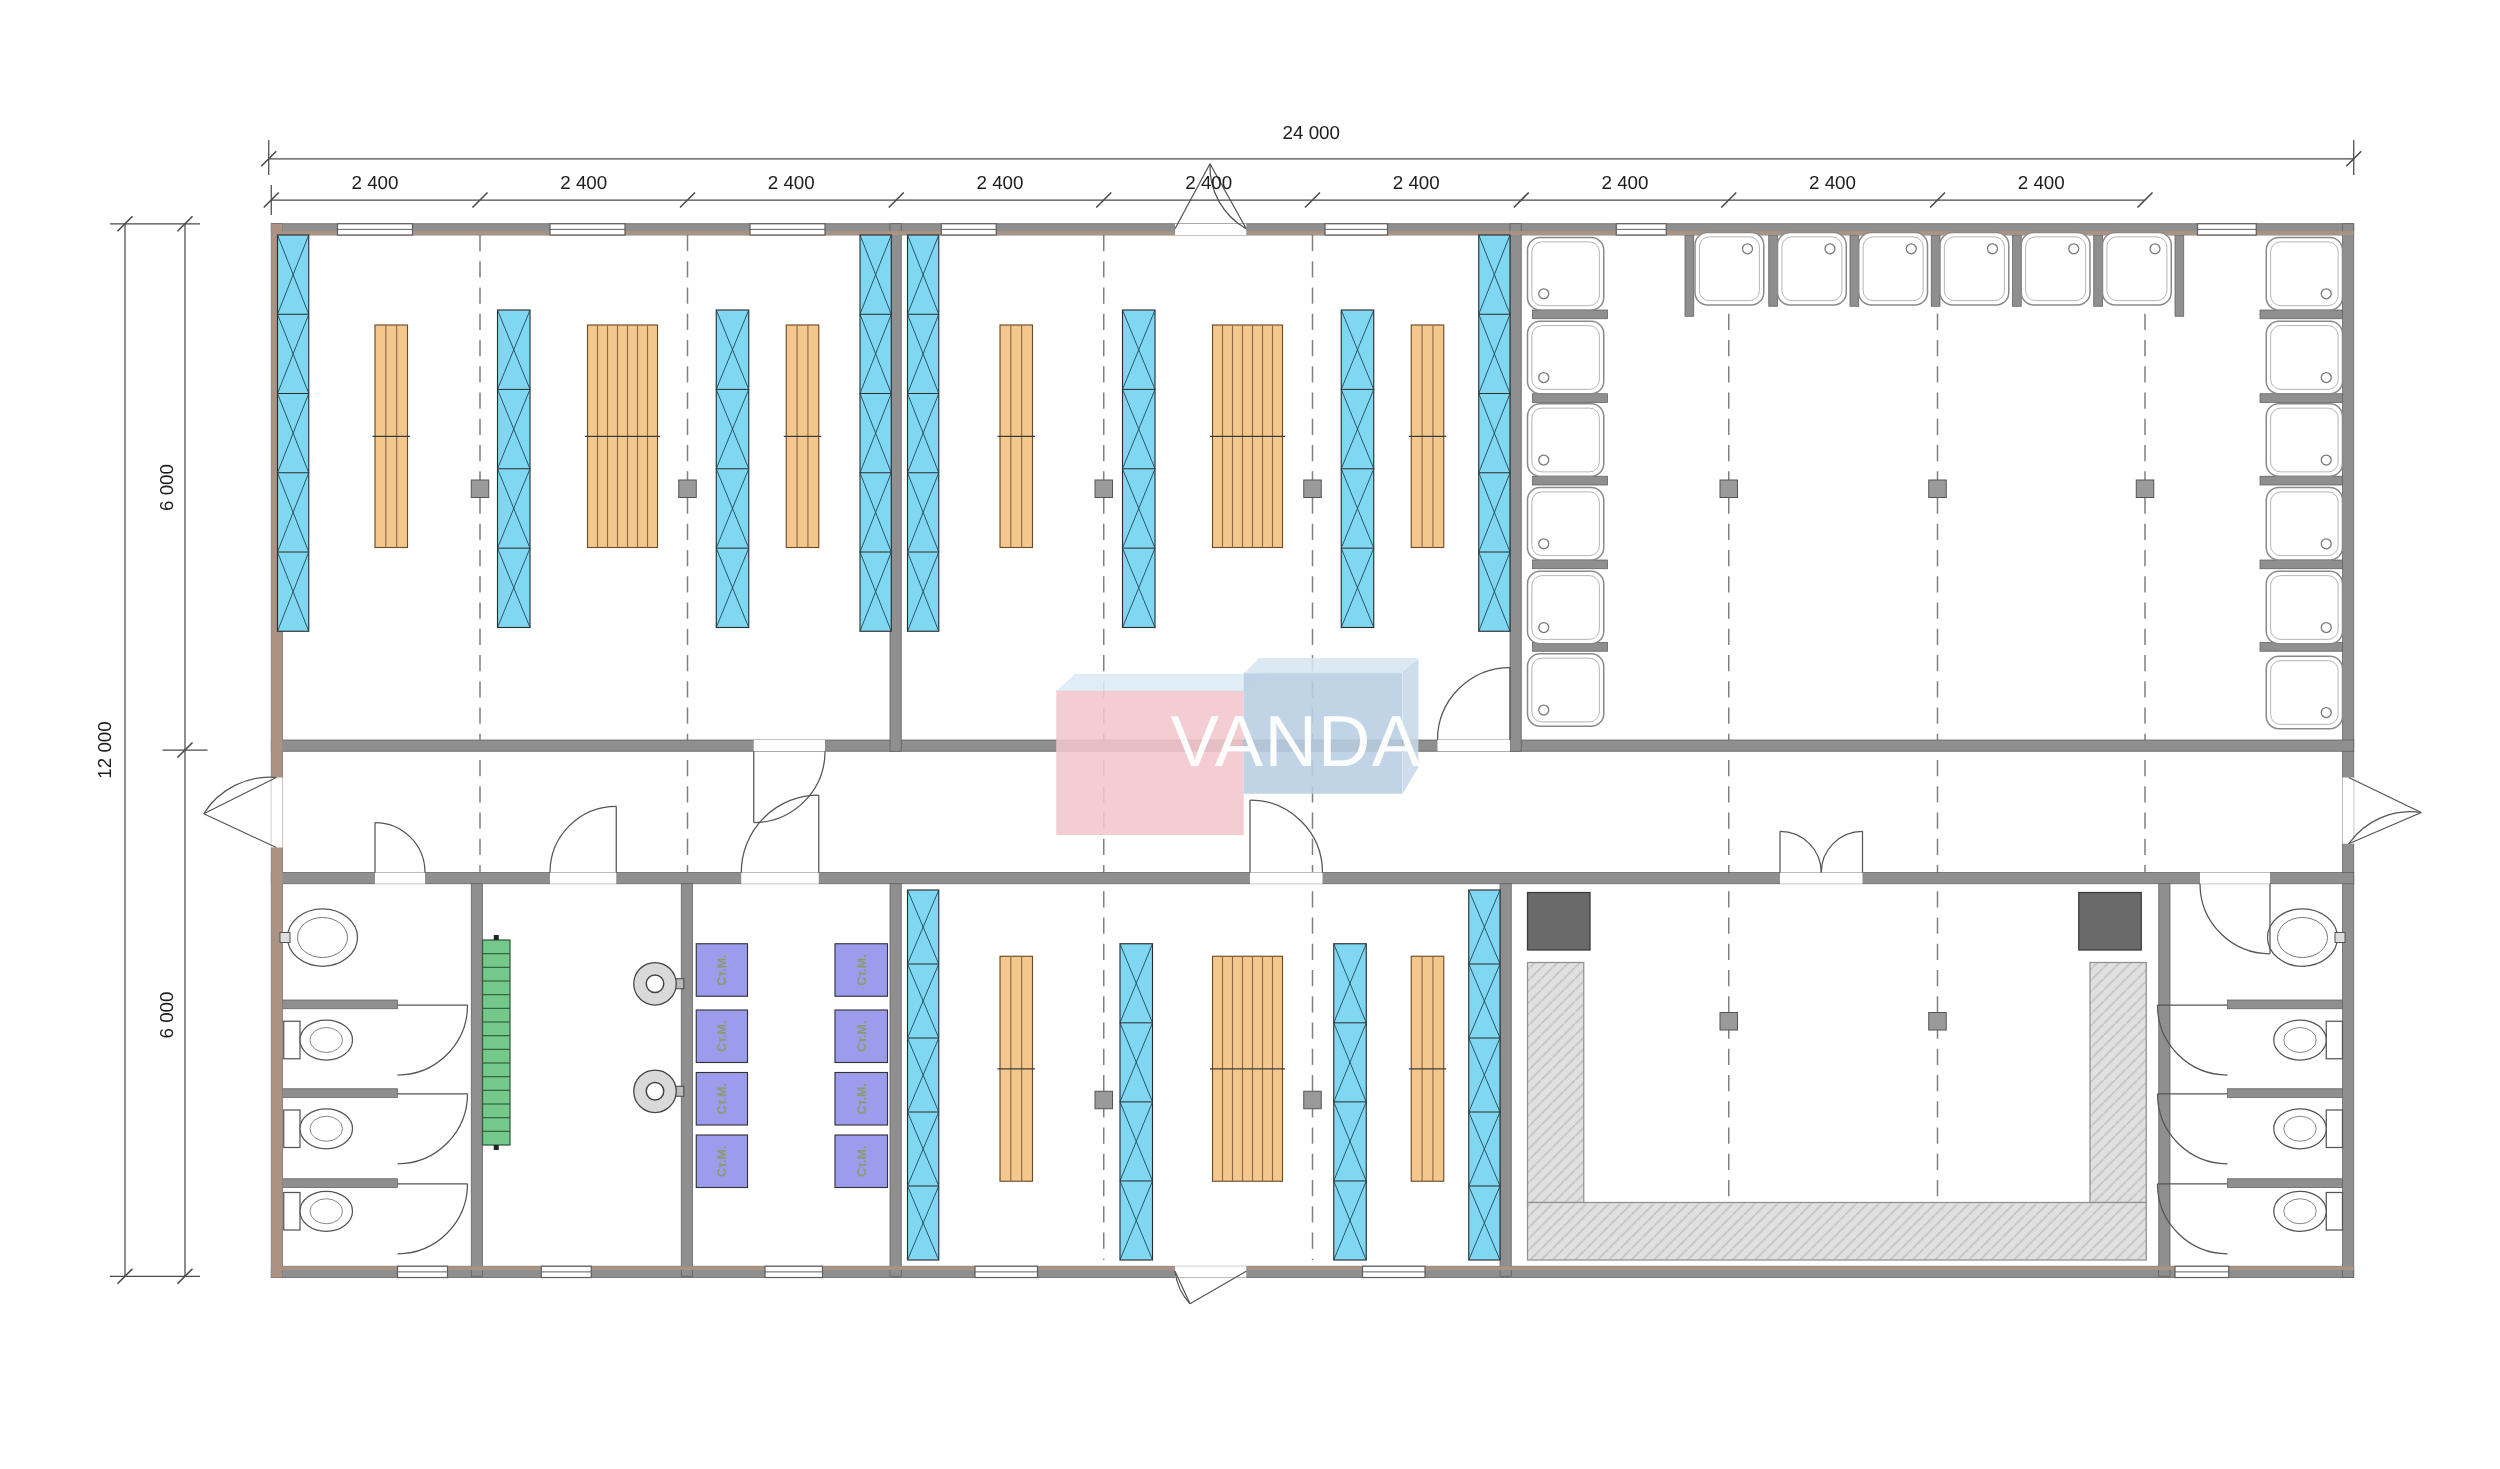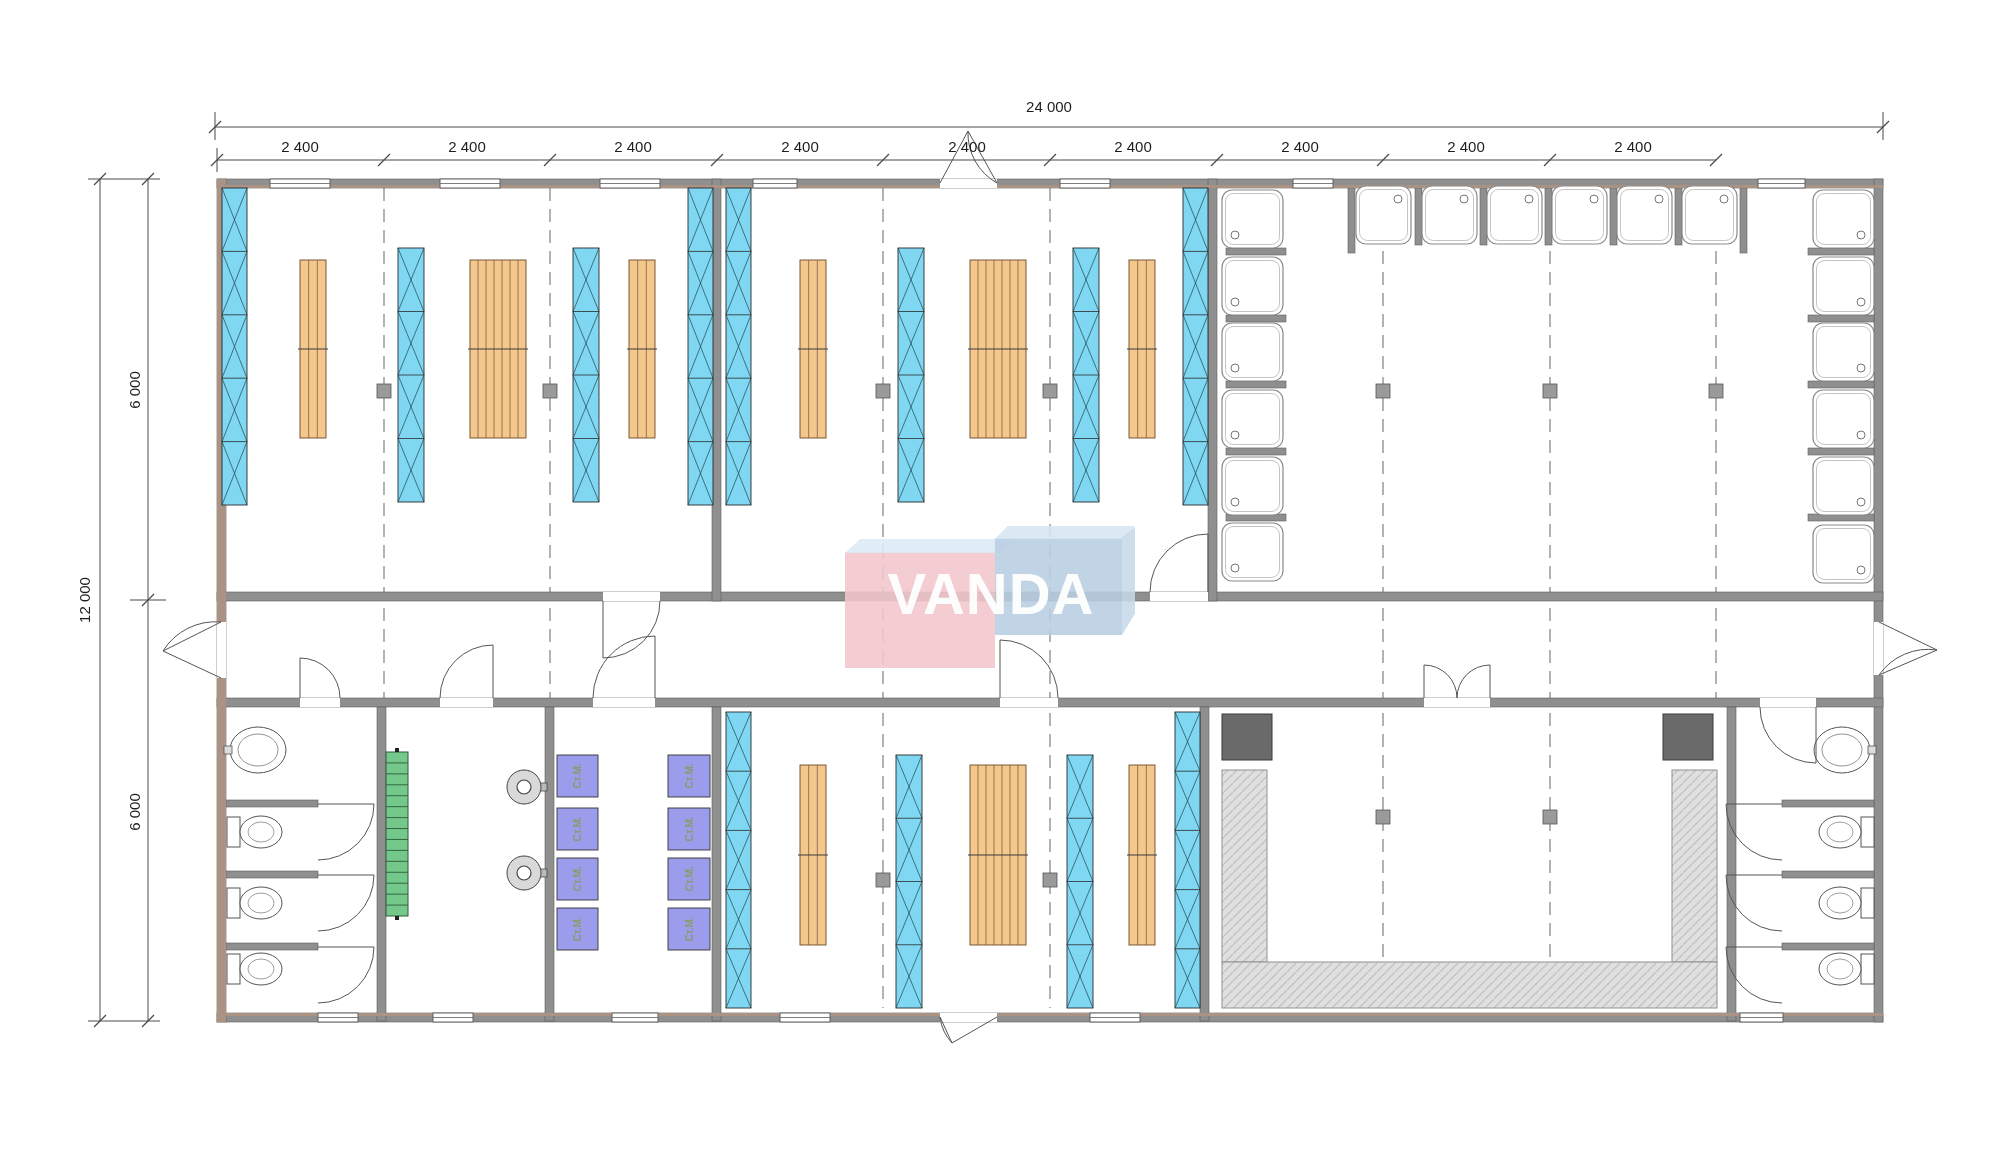--- a/index.html
+++ b/index.html
@@ -12,22 +12,22 @@
   
   .logo-part{position:absolute;}
   .lp-pink{left:845px;top:552px;width:150px;height:116px;background:#F1C6CC;opacity:.88;}
   .lp-pink-bevel{left:845px;top:539px;width:168px;height:14px;background:#D9EBF6;opacity:.88;
      clip-path:polygon(9% 0,100% 0,92% 100%,0 100%);}
   .lp-blue{left:995px;top:538px;width:127px;height:97px;background:#B8CEE1;opacity:.88;}
   .lp-blue-bevel{left:995px;top:526px;width:140px;height:13px;background:#D5E6F2;opacity:.88;
      clip-path:polygon(9% 0,100% 0,92% 100%,0 100%);}
   .lp-blue-side{left:1122px;top:527px;width:13px;height:108px;background:#C6D8E8;opacity:.88;
      clip-path:polygon(0 10%,100% 0,100% 80%,0 100%);}
-  .logo-text{position:absolute;left:845px;top:560px;width:292px;text-align:center;
-     font-size:58px;font-weight:bold;letter-spacing:1px;color:#ffffff;opacity:.96;}
+  .logo-text{position:absolute;left:845px;top:560px;width:292px;text-align:right;
+     font-size:58px;font-weight:normal;letter-spacing:1px;color:#ffffff;opacity:.96;}
 </style>
 </head>
 <body>
 
 <div id="stage">
 
   <svg id="plan-svg" width="2000" height="1175" viewBox="0 0 2000 1175">
     <defs>
       <pattern id="hatch" width="9" height="9" patternUnits="userSpaceOnUse">
         <rect width="9" height="9" fill="#E0E0E0"></rect>

